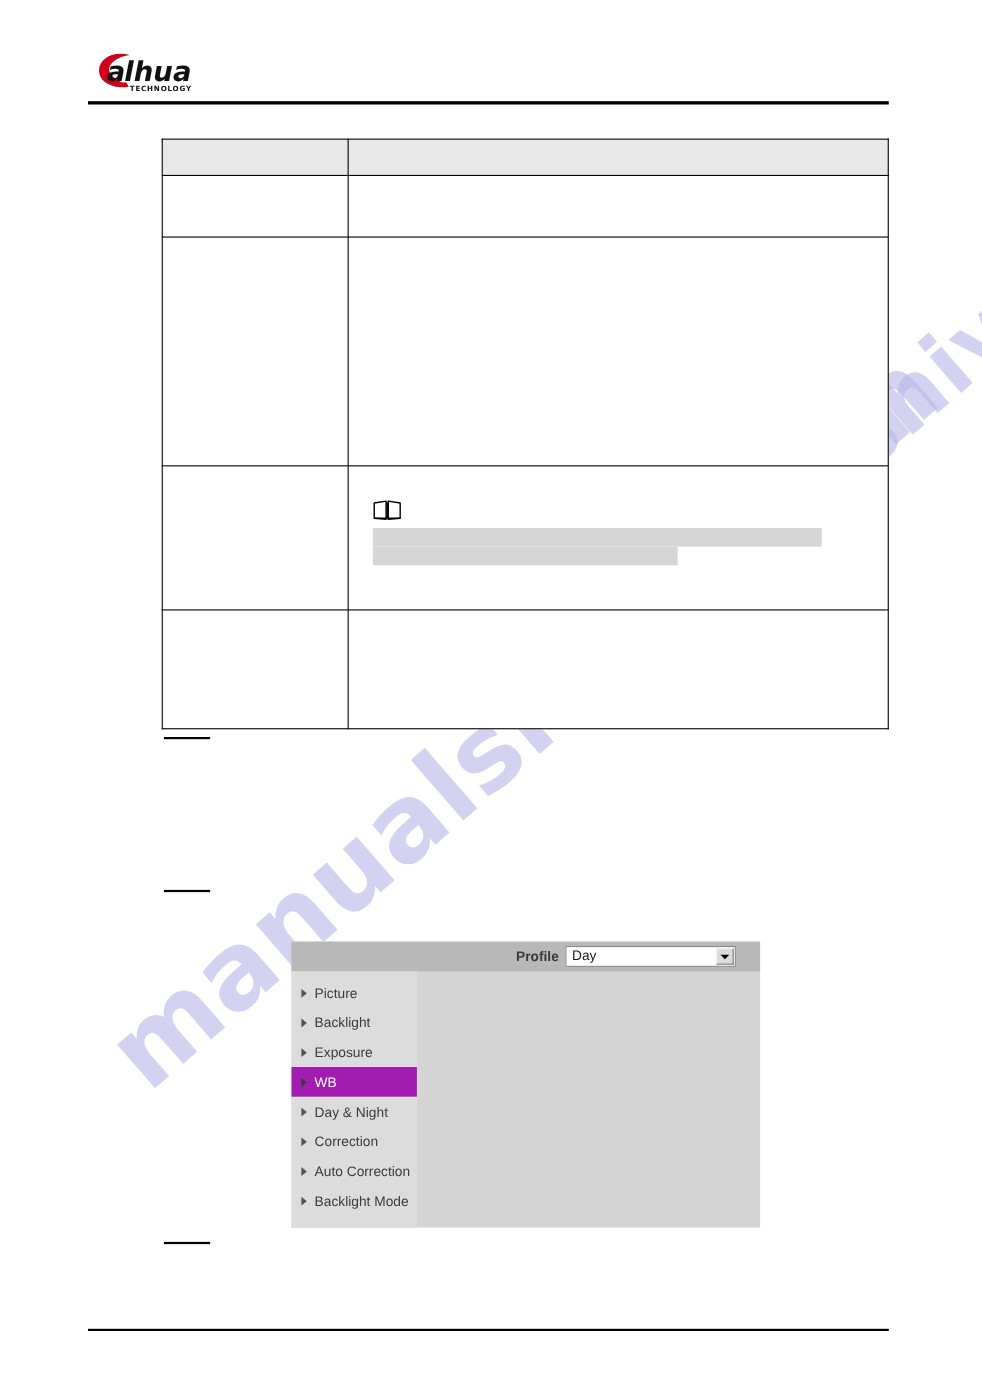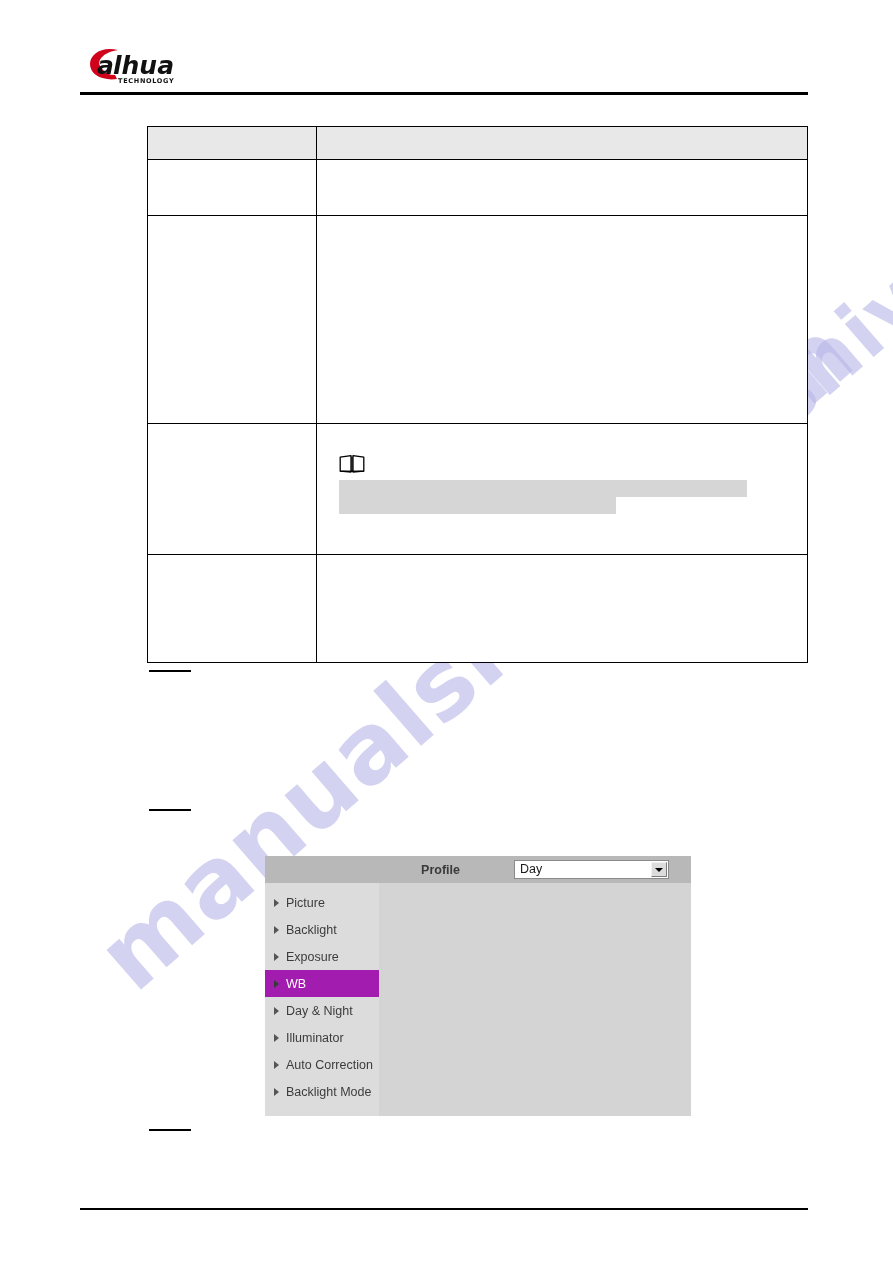--- a/index.html
+++ b/index.html
@@ -180,21 +180,20 @@
 
   .select-box {
     position: relative;
     width: 155px;
     height: 19px;
     background: #ffffff;
     border: 1px solid #8a8a8a;
     box-sizing: border-box;
     display: flex;
     align-items: center;
-    margin-left: 48px;
   }
   .select-value {
     padding-left: 5px;
     font-size: 12.5px;
     color: #1a1a1a;
     line-height: 17px;
   }
   .select-arrow {
     position: absolute;
     right: 1px;
@@ -393,21 +392,21 @@
         <div class="menu-item selected">
           <span class="menu-arrow"></span>
           <span>WB</span>
         </div>
         <div class="menu-item">
           <span class="menu-arrow"></span>
           <span>Day &amp; Night</span>
         </div>
         <div class="menu-item">
           <span class="menu-arrow"></span>
-          <span>Illuminator</span>
+          <span>Correction</span>
         </div>
         <div class="menu-item">
           <span class="menu-arrow"></span>
           <span>Auto Correction</span>
         </div>
         <div class="menu-item">
           <span class="menu-arrow"></span>
           <span>Backlight Mode</span>
         </div>
       </div>

